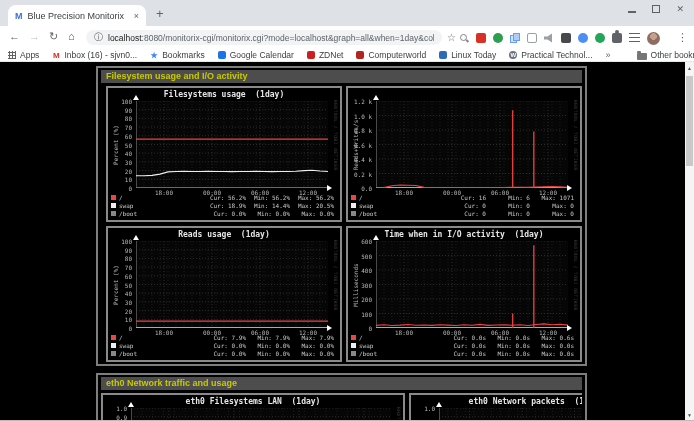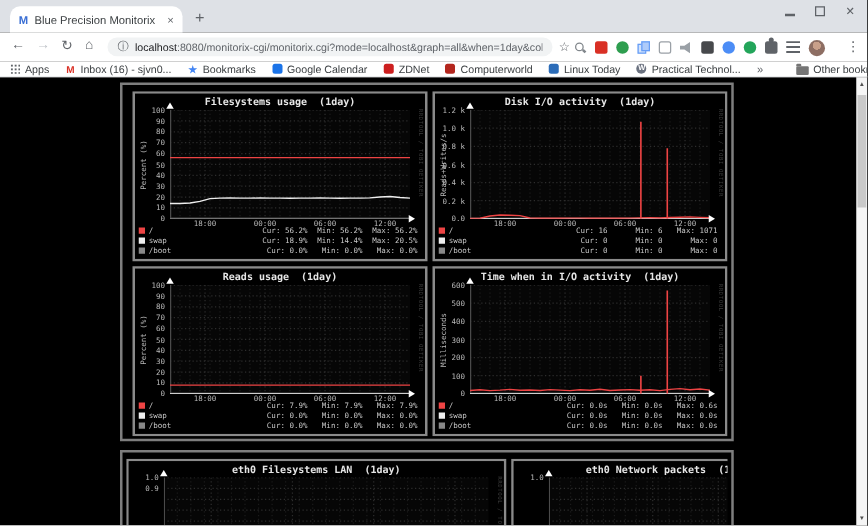--- a/index.html
+++ b/index.html
@@ -165,20 +165,21 @@
   <span class="bm-divider"></span>
   <div class="bm-item">
     <span class="folder-icon"></span>
     <span class="bm-label">Other bookmarks</span>
   </div>
 </div>
 
 <div class="page">
   <div class="content">
     <div class="section">
+      <div class="sec-header">Filesystem usage and I/O activity</div>
       <div class="charts">
         <div class="panel">
             <div class="chart" style="width: 232px;">
               <div class="c-title">Filesystems usage  (1day)</div>
               <div class="c-ylabel" style="top: 56.5px;">Percent (%)</div>
               <svg class="plot-svg" width="192" height="87" style="left: 28px; top: 13px;">
                 <rect width="192" height="87" fill="#060606"></rect>
                 <line x1="8" y1="0" x2="8" y2="87" stroke="#1b1b1b" stroke-width="1" stroke-dasharray="1 2"></line>
                 <line x1="16" y1="0" x2="16" y2="87" stroke="#1b1b1b" stroke-width="1" stroke-dasharray="1 2"></line>
                 <line x1="24" y1="0" x2="24" y2="87" stroke="#1b1b1b" stroke-width="1" stroke-dasharray="1 2"></line>
@@ -259,21 +260,20 @@
                 <span class="leg-swatch" style="background: rgb(136, 136, 136);"></span>
                 <span class="leg-name">/boot</span>
                 <span class="leg-col" style="left: 68px; width: 70px;">Cur: 0.0%</span>
                 <span class="leg-col" style="left: 142px; width: 40px;">Min: 0.0%</span>
                 <span class="leg-col" style="left: 186px; width: 40px;">Max: 0.0%</span>
               </div>
             </div>
           </div>
         <div class="panel">
             <div class="chart" style="width: 232px;">
-              <div class="c-title">Disk I/O activity  (1day)</div>
               <div class="c-ylabel" style="top: 56.5px;">Reads+Writes/s</div>
               <svg class="plot-svg" width="192" height="87" style="left: 28px; top: 13px;">
                 <rect width="192" height="87" fill="#060606"></rect>
                 <line x1="8" y1="0" x2="8" y2="87" stroke="#1b1b1b" stroke-width="1" stroke-dasharray="1 2"></line>
                 <line x1="16" y1="0" x2="16" y2="87" stroke="#1b1b1b" stroke-width="1" stroke-dasharray="1 2"></line>
                 <line x1="24" y1="0" x2="24" y2="87" stroke="#1b1b1b" stroke-width="1" stroke-dasharray="1 2"></line>
                 <line x1="32" y1="0" x2="32" y2="87" stroke="#1b1b1b" stroke-width="1" stroke-dasharray="1 2"></line>
                 <line x1="40" y1="0" x2="40" y2="87" stroke="#1b1b1b" stroke-width="1" stroke-dasharray="1 2"></line>
                 <line x1="48" y1="0" x2="48" y2="87" stroke="#1b1b1b" stroke-width="1" stroke-dasharray="1 2"></line>
                 <line x1="56" y1="0" x2="56" y2="87" stroke="#1b1b1b" stroke-width="1" stroke-dasharray="1 2"></line>
@@ -521,20 +521,21 @@
                 <span class="leg-name">/boot</span>
                 <span class="leg-col" style="left: 68px; width: 70px;">Cur: 0.0s</span>
                 <span class="leg-col" style="left: 142px; width: 40px;">Min: 0.0s</span>
                 <span class="leg-col" style="left: 186px; width: 40px;">Max: 0.0s</span>
               </div>
             </div>
           </div>
       </div>
     </div>
     <div class="section">
+      <div class="sec-header">eth0 Network traffic and usage</div>
       <div class="charts nowrap">
         <div class="panel">
             <div class="chart" style="width: 300px;">
               <div class="c-title">eth0 Filesystems LAN  (1day)</div>
               <svg class="plot-svg" width="260" height="87" style="left: 28px; top: 13px;">
                 <rect width="260" height="87" fill="#060606"></rect>
                 <line x1="10.833333333333332" y1="0" x2="10.833333333333332" y2="87" stroke="#1b1b1b" stroke-width="1" stroke-dasharray="1 2"></line>
                 <line x1="21.666666666666664" y1="0" x2="21.666666666666664" y2="87" stroke="#1b1b1b" stroke-width="1" stroke-dasharray="1 2"></line>
                 <line x1="32.5" y1="0" x2="32.5" y2="87" stroke="#1b1b1b" stroke-width="1" stroke-dasharray="1 2"></line>
                 <line x1="43.33333333333333" y1="0" x2="43.33333333333333" y2="87" stroke="#1b1b1b" stroke-width="1" stroke-dasharray="1 2"></line>

